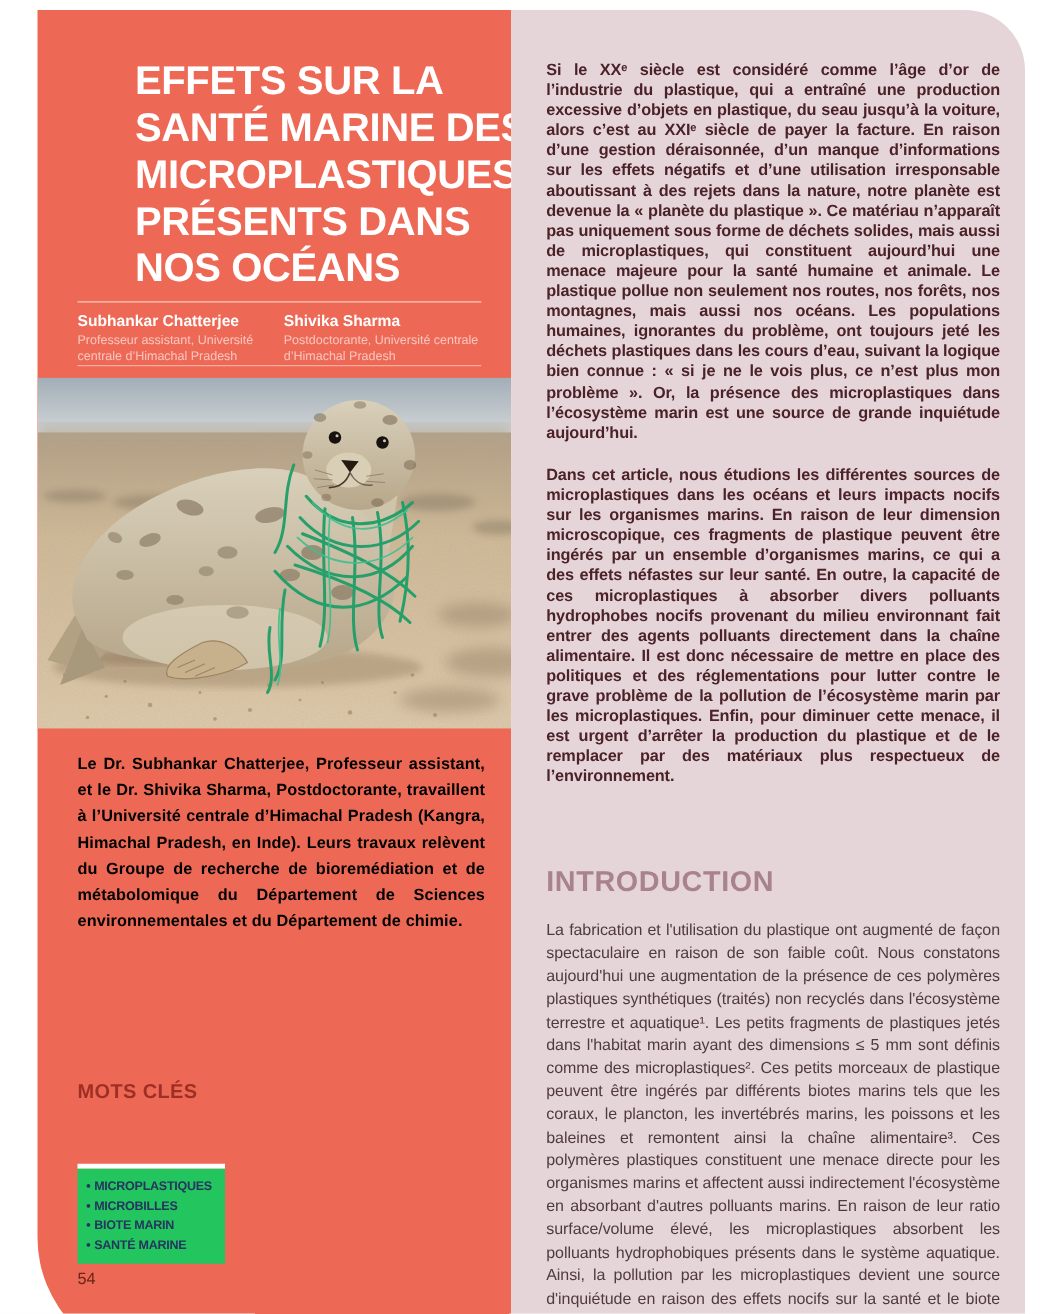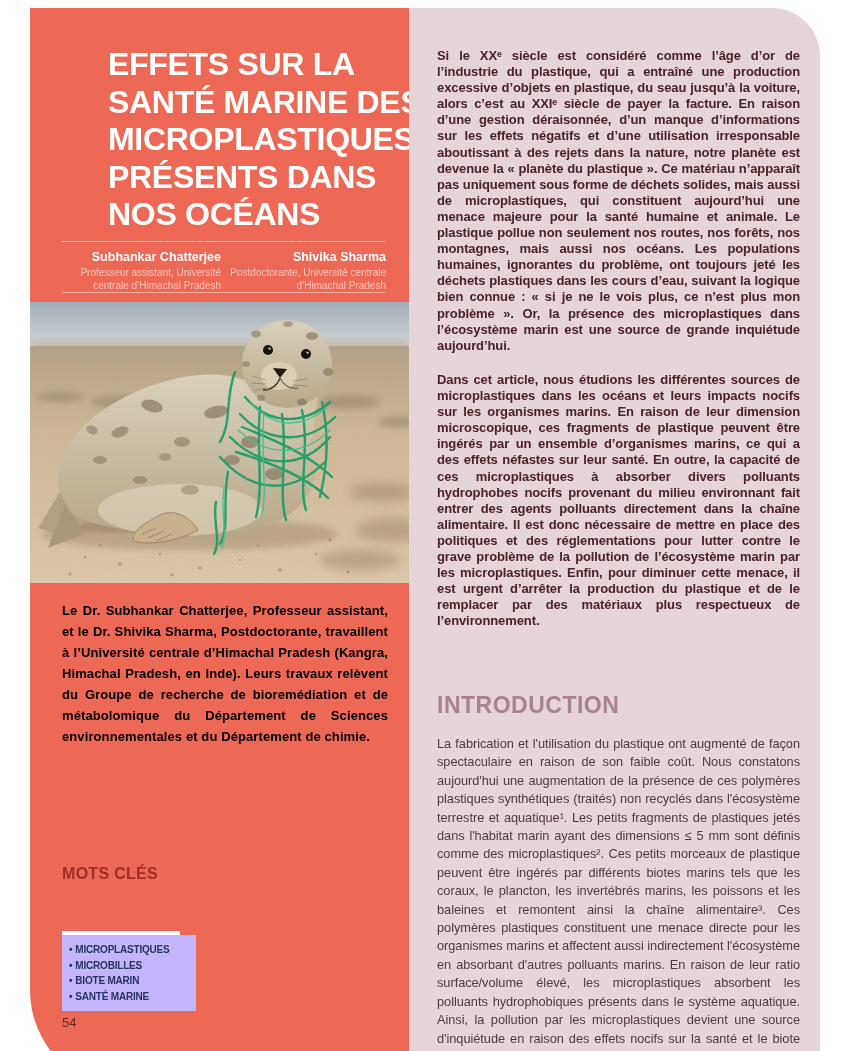--- a/index.html
+++ b/index.html
@@ -17,42 +17,42 @@
   }
   .title {
     position:absolute; left:32px; top:38px; width:330px;
     color:#ffffff; font-size:32px; font-weight:bold;
     line-height:37.5px; letter-spacing:-0.3px;
   }
   .title span { display:block; white-space:nowrap;margin-left:46px; }
   .rule { position:absolute; left:32px; width:323px; height:1px; background:rgba(255,255,255,0.65); }
   .rule-top { top:233px; }
   .rule-bottom { top:284px; background:rgba(255,255,255,0.45); }
-  .authors { position:absolute; left:32px; top:242px; width:330px; display:flex;text-align:right; }
+  .authors { position:absolute; left:32px; top:242px; width:330px; display:flex; }
   .author { width:160px; margin-right:6px; }
   .author-name { color:#ffffff; font-weight:bold; font-size:12.5px; line-height:15px; }
   .author-role { color:rgba(255,255,255,0.62); font-size:10px; line-height:12.5px; margin-top:2px; }
 
   .photo { position:absolute; left:0; top:294px; width:379px; height:281px; overflow:hidden; }
   .photo svg { display:block; }
 
   .bio {
     position:absolute; left:32px; top:592px; width:326px;
     color:#000000; font-weight:bold; font-size:13px; line-height:21px;
     text-align:justify; letter-spacing:0.1px;
   }
 
   .kw-heading {
     position:absolute; left:32px; top:857px;
     color:#9e2f25; font-size:16px; font-weight:bold; letter-spacing:0.3px;
   }
   .kw-underline { position:absolute; left:32px; top:923px; width:118px; height:4px; background:#ffffff; }
   .kw-box {
-    position:absolute; left:32px; top:927px; width:134px; min-height:72px;
-    background:#c4b5fd; padding:7px 4px 7px 7px;
+    position:absolute; left:32px; top:927px; width:118px; min-height:72px;
+    background:#22c55e; padding:7px 4px 7px 7px;
   }
   .kw-box ul { list-style:none; }
   .kw-box li {
     color:#25355e; font-weight:bold; font-size:10px; line-height:15.5px;
     letter-spacing:-0.2px; white-space:nowrap;
   }
   .kw-bullet { margin-right:3px; }
   .page-number { position:absolute; left:32px; top:1007px; color:#64281e; font-size:13px; }
 
   

